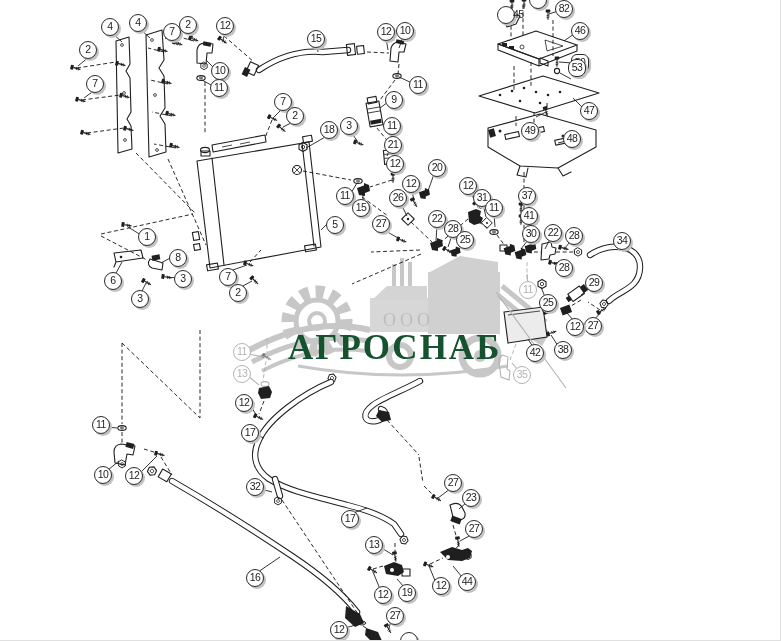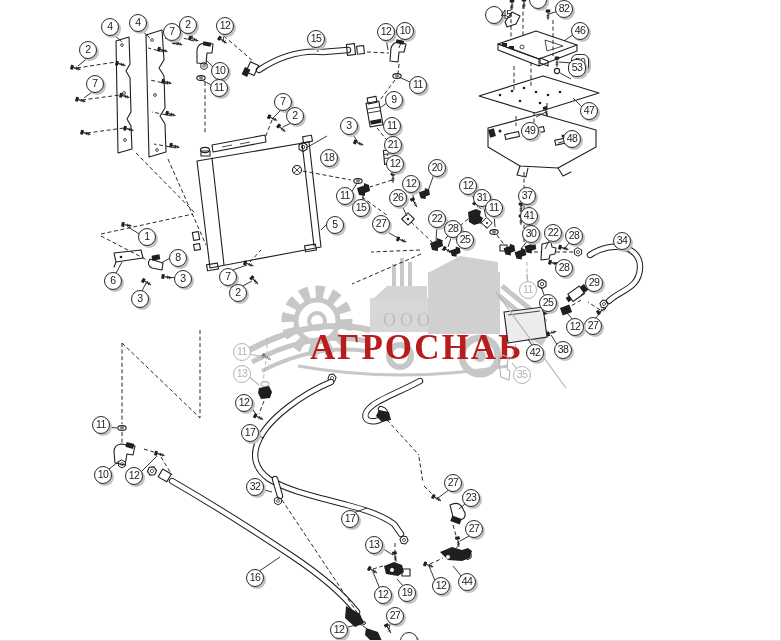--- a/index.html
+++ b/index.html
@@ -4,21 +4,21 @@
 <style>
   :root{ --line:#1f1f1f; --muted:#b3b3b3; --wm:#c7c7c7; }
   html,body{margin:0;padding:0;background:#fff;}
   .stage{position:relative;width:781px;height:641px;background:#fff;overflow:hidden;
          border-right:1px solid #e0e0e0;border-bottom:1px solid #e0e0e0;box-sizing:border-box;
          font-family:"Liberation Sans",sans-serif;}
   
   .wm-layer{position:absolute;left:0;top:0;width:781px;height:454px;}
   .wm-text-ooo{position:absolute;left:383px;top:310px;color:#bdbdbd;
       font-family:"Liberation Serif",serif;font-size:18px;letter-spacing:4px;}
-  .wm-text-main{position:absolute;left:310px;top:328px;color:#b91c1c;
+  .wm-text-main{position:absolute;left:288px;top:328px;color:#14532d;
       font-family:"Liberation Serif",serif;font-size:35px;font-weight:bold;letter-spacing:2px;}
   
   svg.linework{position:absolute;left:0;top:0;}
   .s{stroke:var(--line);fill:none;stroke-width:1.1;stroke-linejoin:round;stroke-linecap:round;}
   .s8{stroke:var(--line);fill:none;stroke-width:.8;}
   .f{fill:var(--line);stroke:none;}
   .lt{fill:#ececec;stroke:var(--line);stroke-width:1.1;}
   .d{stroke:var(--line);fill:none;stroke-width:.95;stroke-dasharray:4 2.6;}
   .ld{stroke:var(--line);fill:none;stroke-width:.9;}
   .dg{stroke:var(--muted);fill:none;stroke-width:.95;stroke-dasharray:4 2.6;}
@@ -374,26 +374,26 @@
       <div class="callout" style="left: 179px; top: 16px;">2</div>
       <div class="callout" style="left: 216px; top: 17px;">12</div>
       <div class="callout" style="left: 211px; top: 62px;">10</div>
       <div class="callout" style="left: 210px; top: 79px;">11</div>
       <div class="callout" style="left: 307px; top: 30px;">15</div>
       <div class="callout" style="left: 377px; top: 23px;">12</div>
       <div class="callout" style="left: 396px; top: 22px;">10</div>
       <div class="callout" style="left: 409px; top: 76px;">11</div>
       <div class="callout" style="left: 274px; top: 93px;">7</div>
       <div class="callout" style="left: 286px; top: 107px;">2</div>
-      <div class="callout" style="left: 320px; top: 121px; margin-top: 28px;">18</div>
+      <div class="callout" style="left: 320px; top: 121px;">18</div>
       <div class="callout" style="left: 340px; top: 117px;">3</div>
       <div class="callout" style="left: 385px; top: 91px;">9</div>
       <div class="callout" style="left: 383px; top: 117px;">11</div>
       <div class="callout" style="left: 384px; top: 136px;">21</div>
-      <div class="callout" style="left: 485px; top: 6px; padding-left: 15px;">45</div>
+      <div class="callout" style="left: 497px; top: 6px; padding-left: 15px;">45</div>
       <div class="callout" style="left: 555px; top: 0px;">82</div>
       <div class="callout" style="left: 571px; top: 22px;">46</div>
       <div class="callout" style="left: 571px; top: 54px; border-radius: 6px;">50</div>
       <div class="callout" style="left: 568px; top: 59px; border-radius: 8px;">53</div>
       <div class="callout" style="left: 580px; top: 102px;">47</div>
       <div class="callout" style="left: 521px; top: 122px;">49</div>
       <div class="callout" style="left: 563px; top: 130px;">48</div>
       <div class="callout" style="left: 529px; top: -9px;"></div>
       <div class="callout" style="left: 138px; top: 228px;">1</div>
       <div class="callout" style="left: 104px; top: 272px;">6</div>

